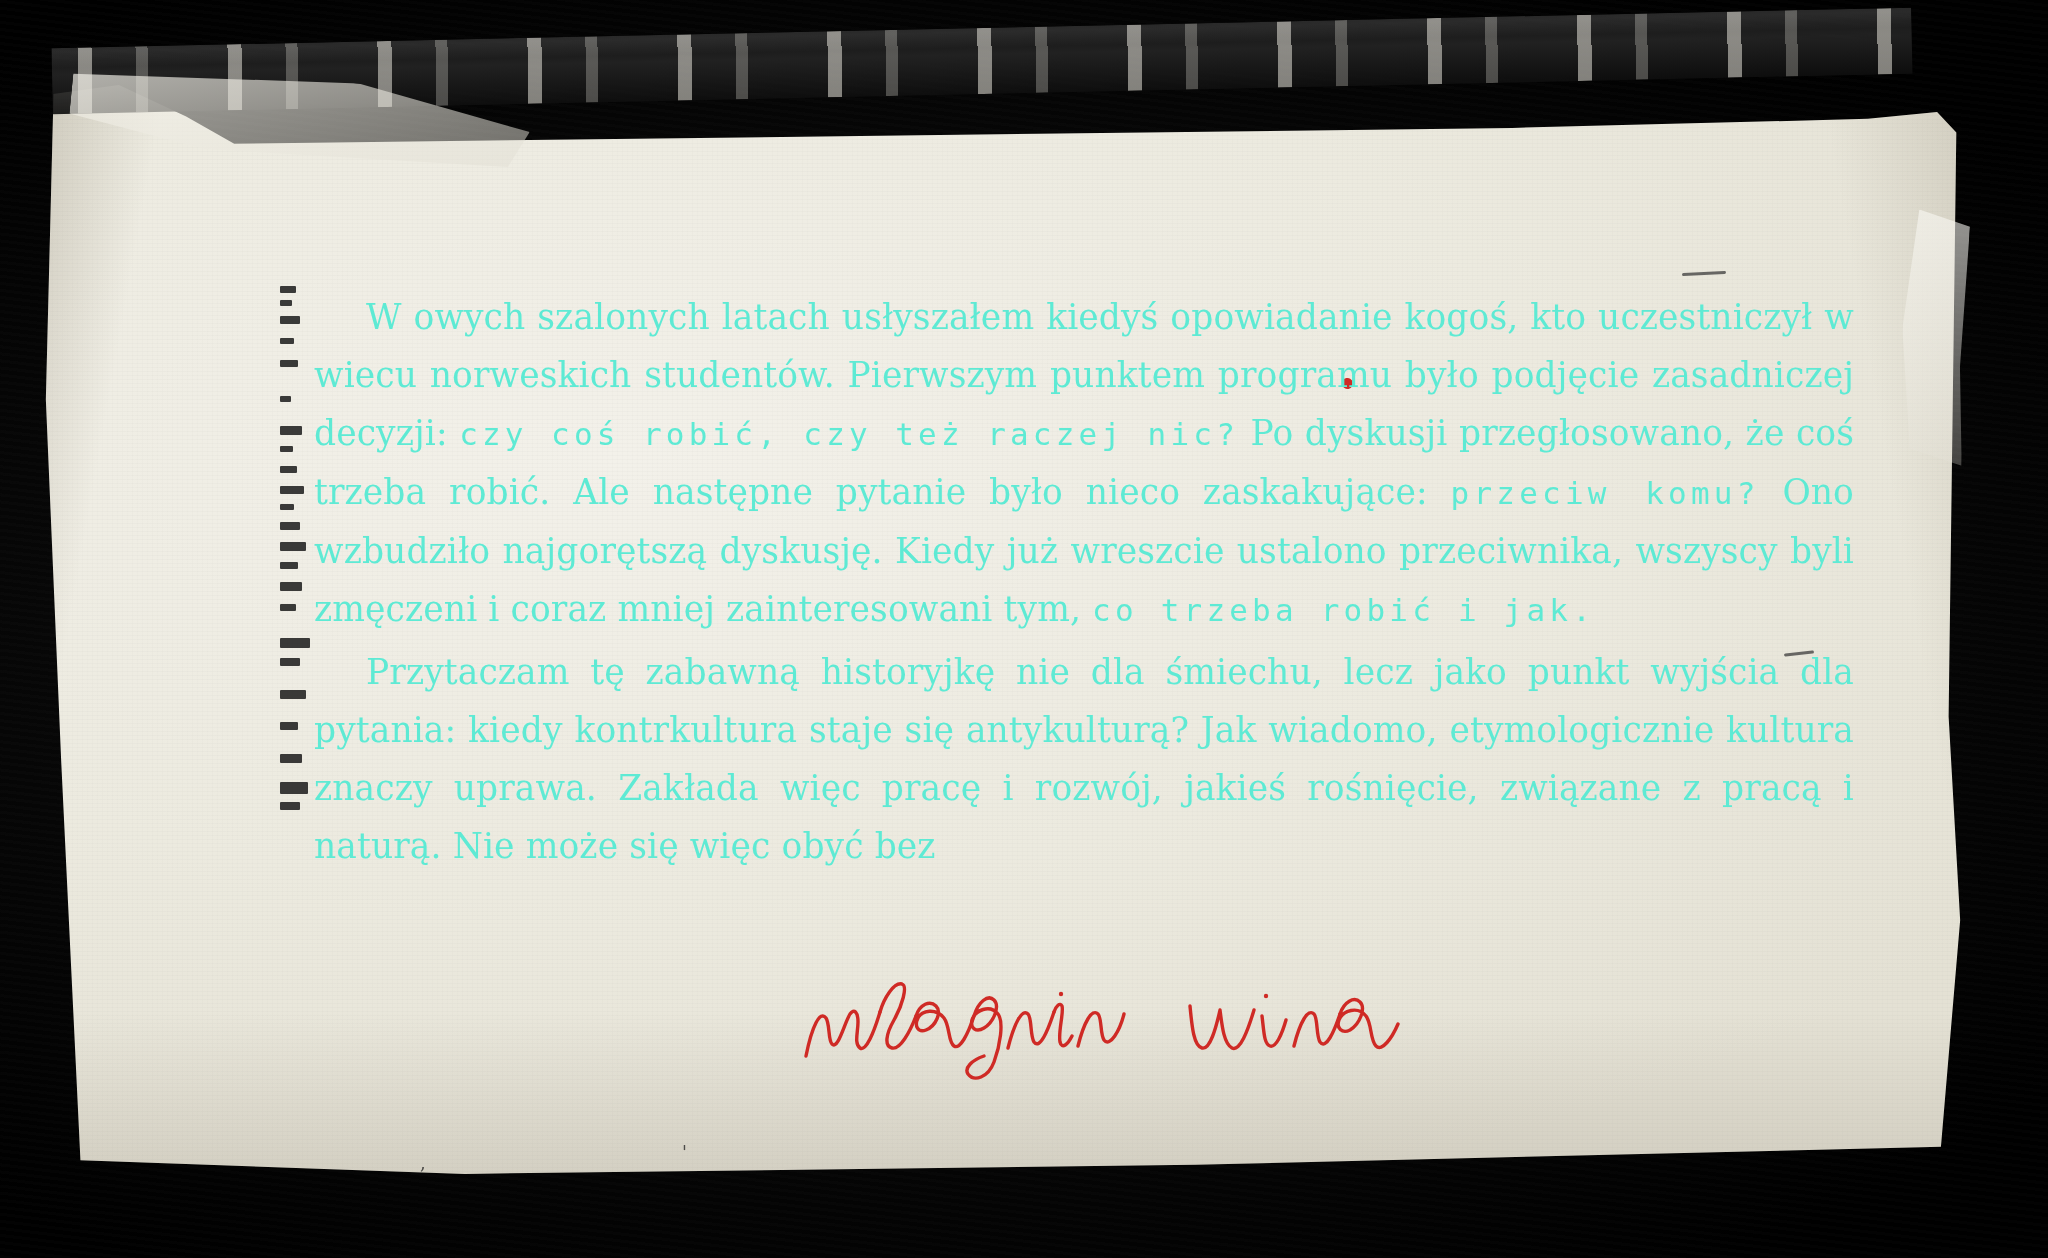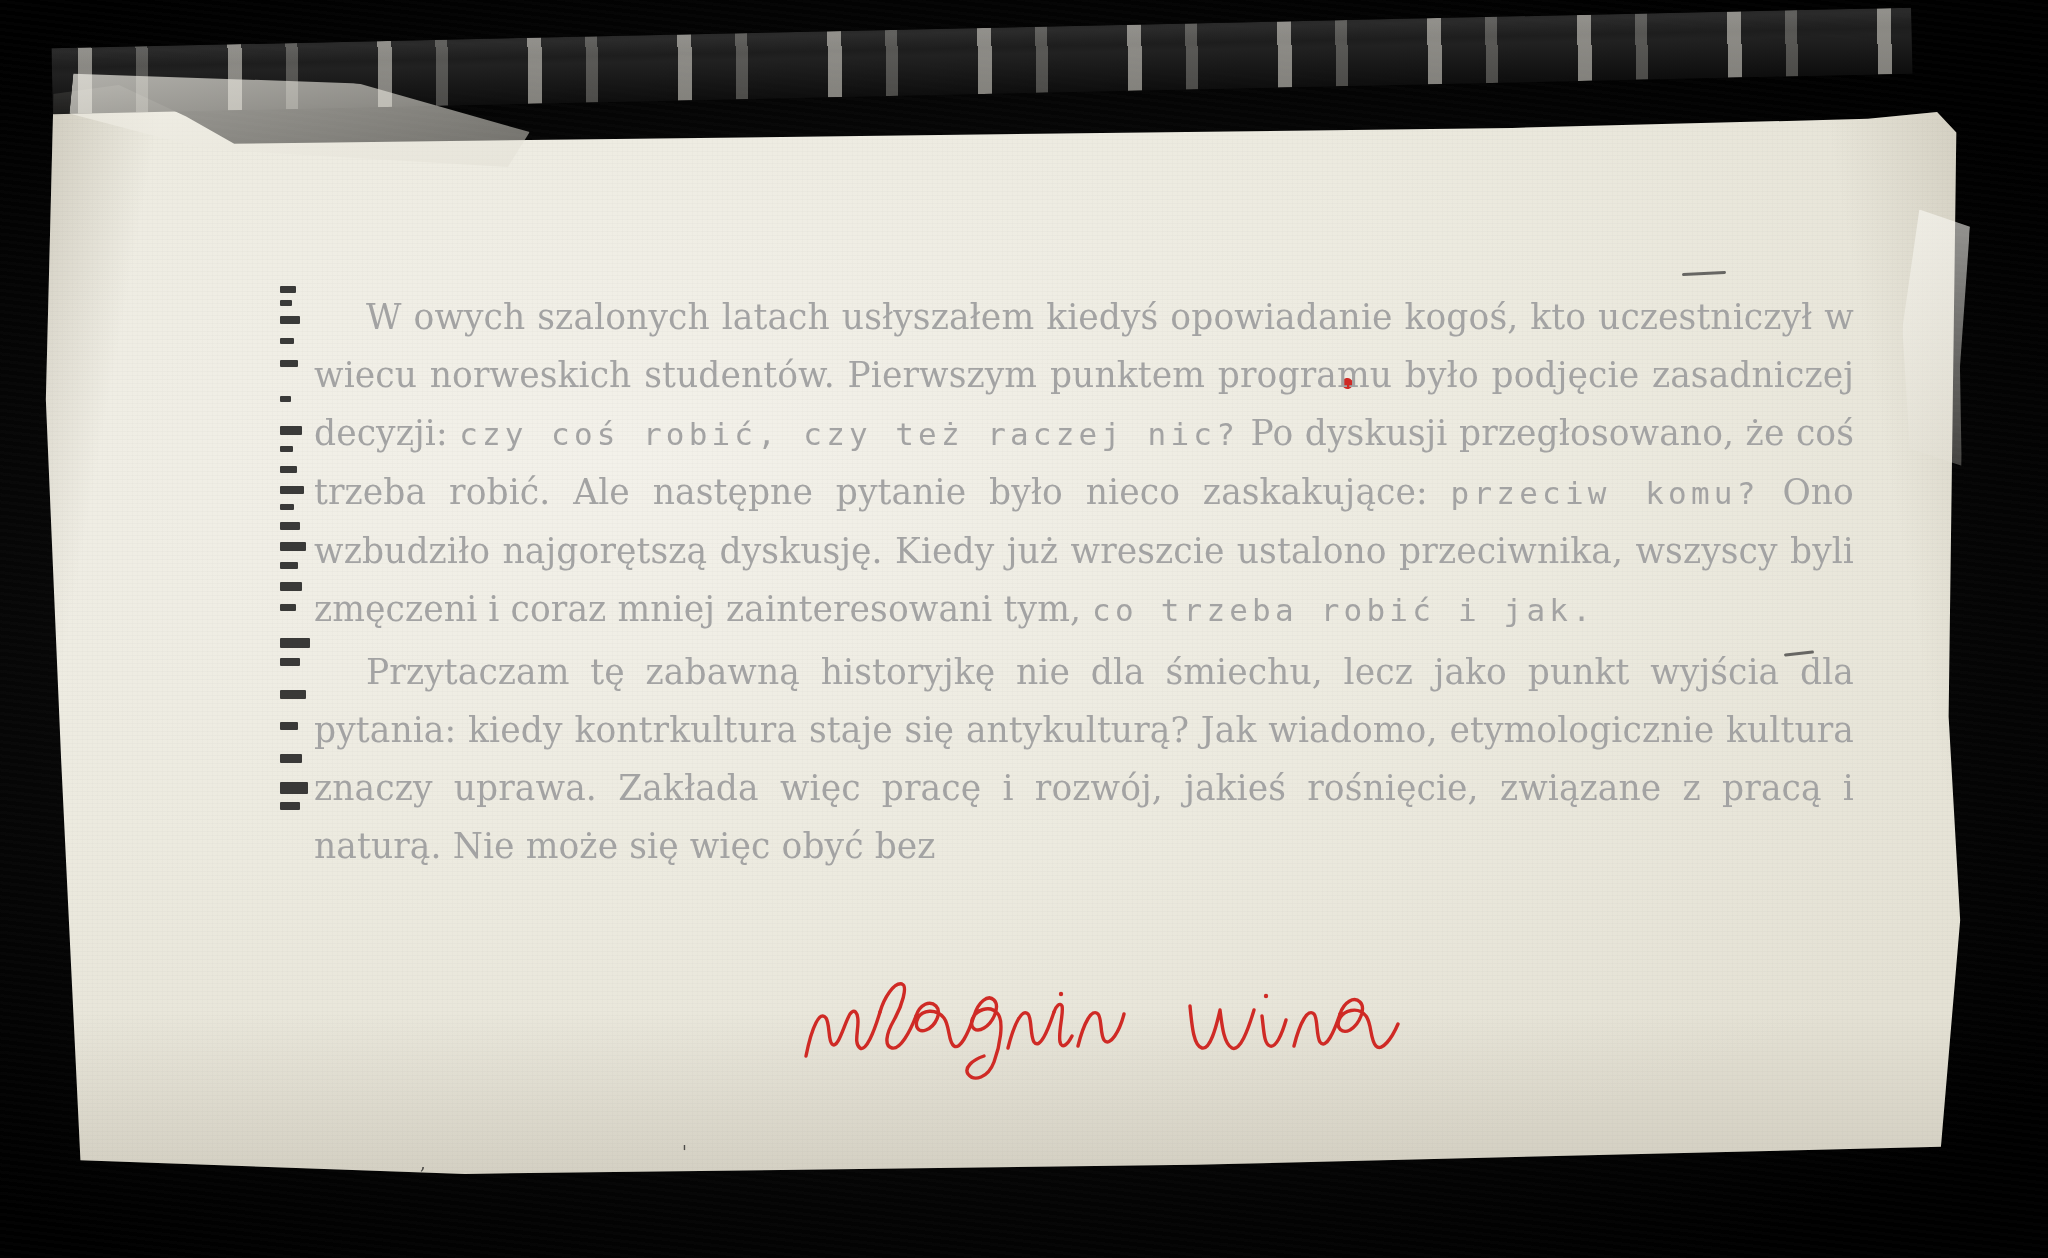--- a/index.html
+++ b/index.html
@@ -165,21 +165,21 @@
     position: absolute;
     left: 272px;
     top: 228px;
     width: 1540px;
   }
   .para {
     margin: 0 0 0 0;
     font-family: "DejaVu Serif", serif;
     font-size: 34.5px;
     line-height: 58px;
-    color: #a3a3a3;
+    color: #5eead4;
     text-align: justify;
     letter-spacing: 0.1px;
     text-indent: 52px;
     -webkit-font-smoothing: none;
   }
   .para + .para { margin-top: 4px; }
   .para .sp {
     letter-spacing: 4.2px;
     font-family: "DejaVu Sans Mono", monospace;
     font-size: 31px;

